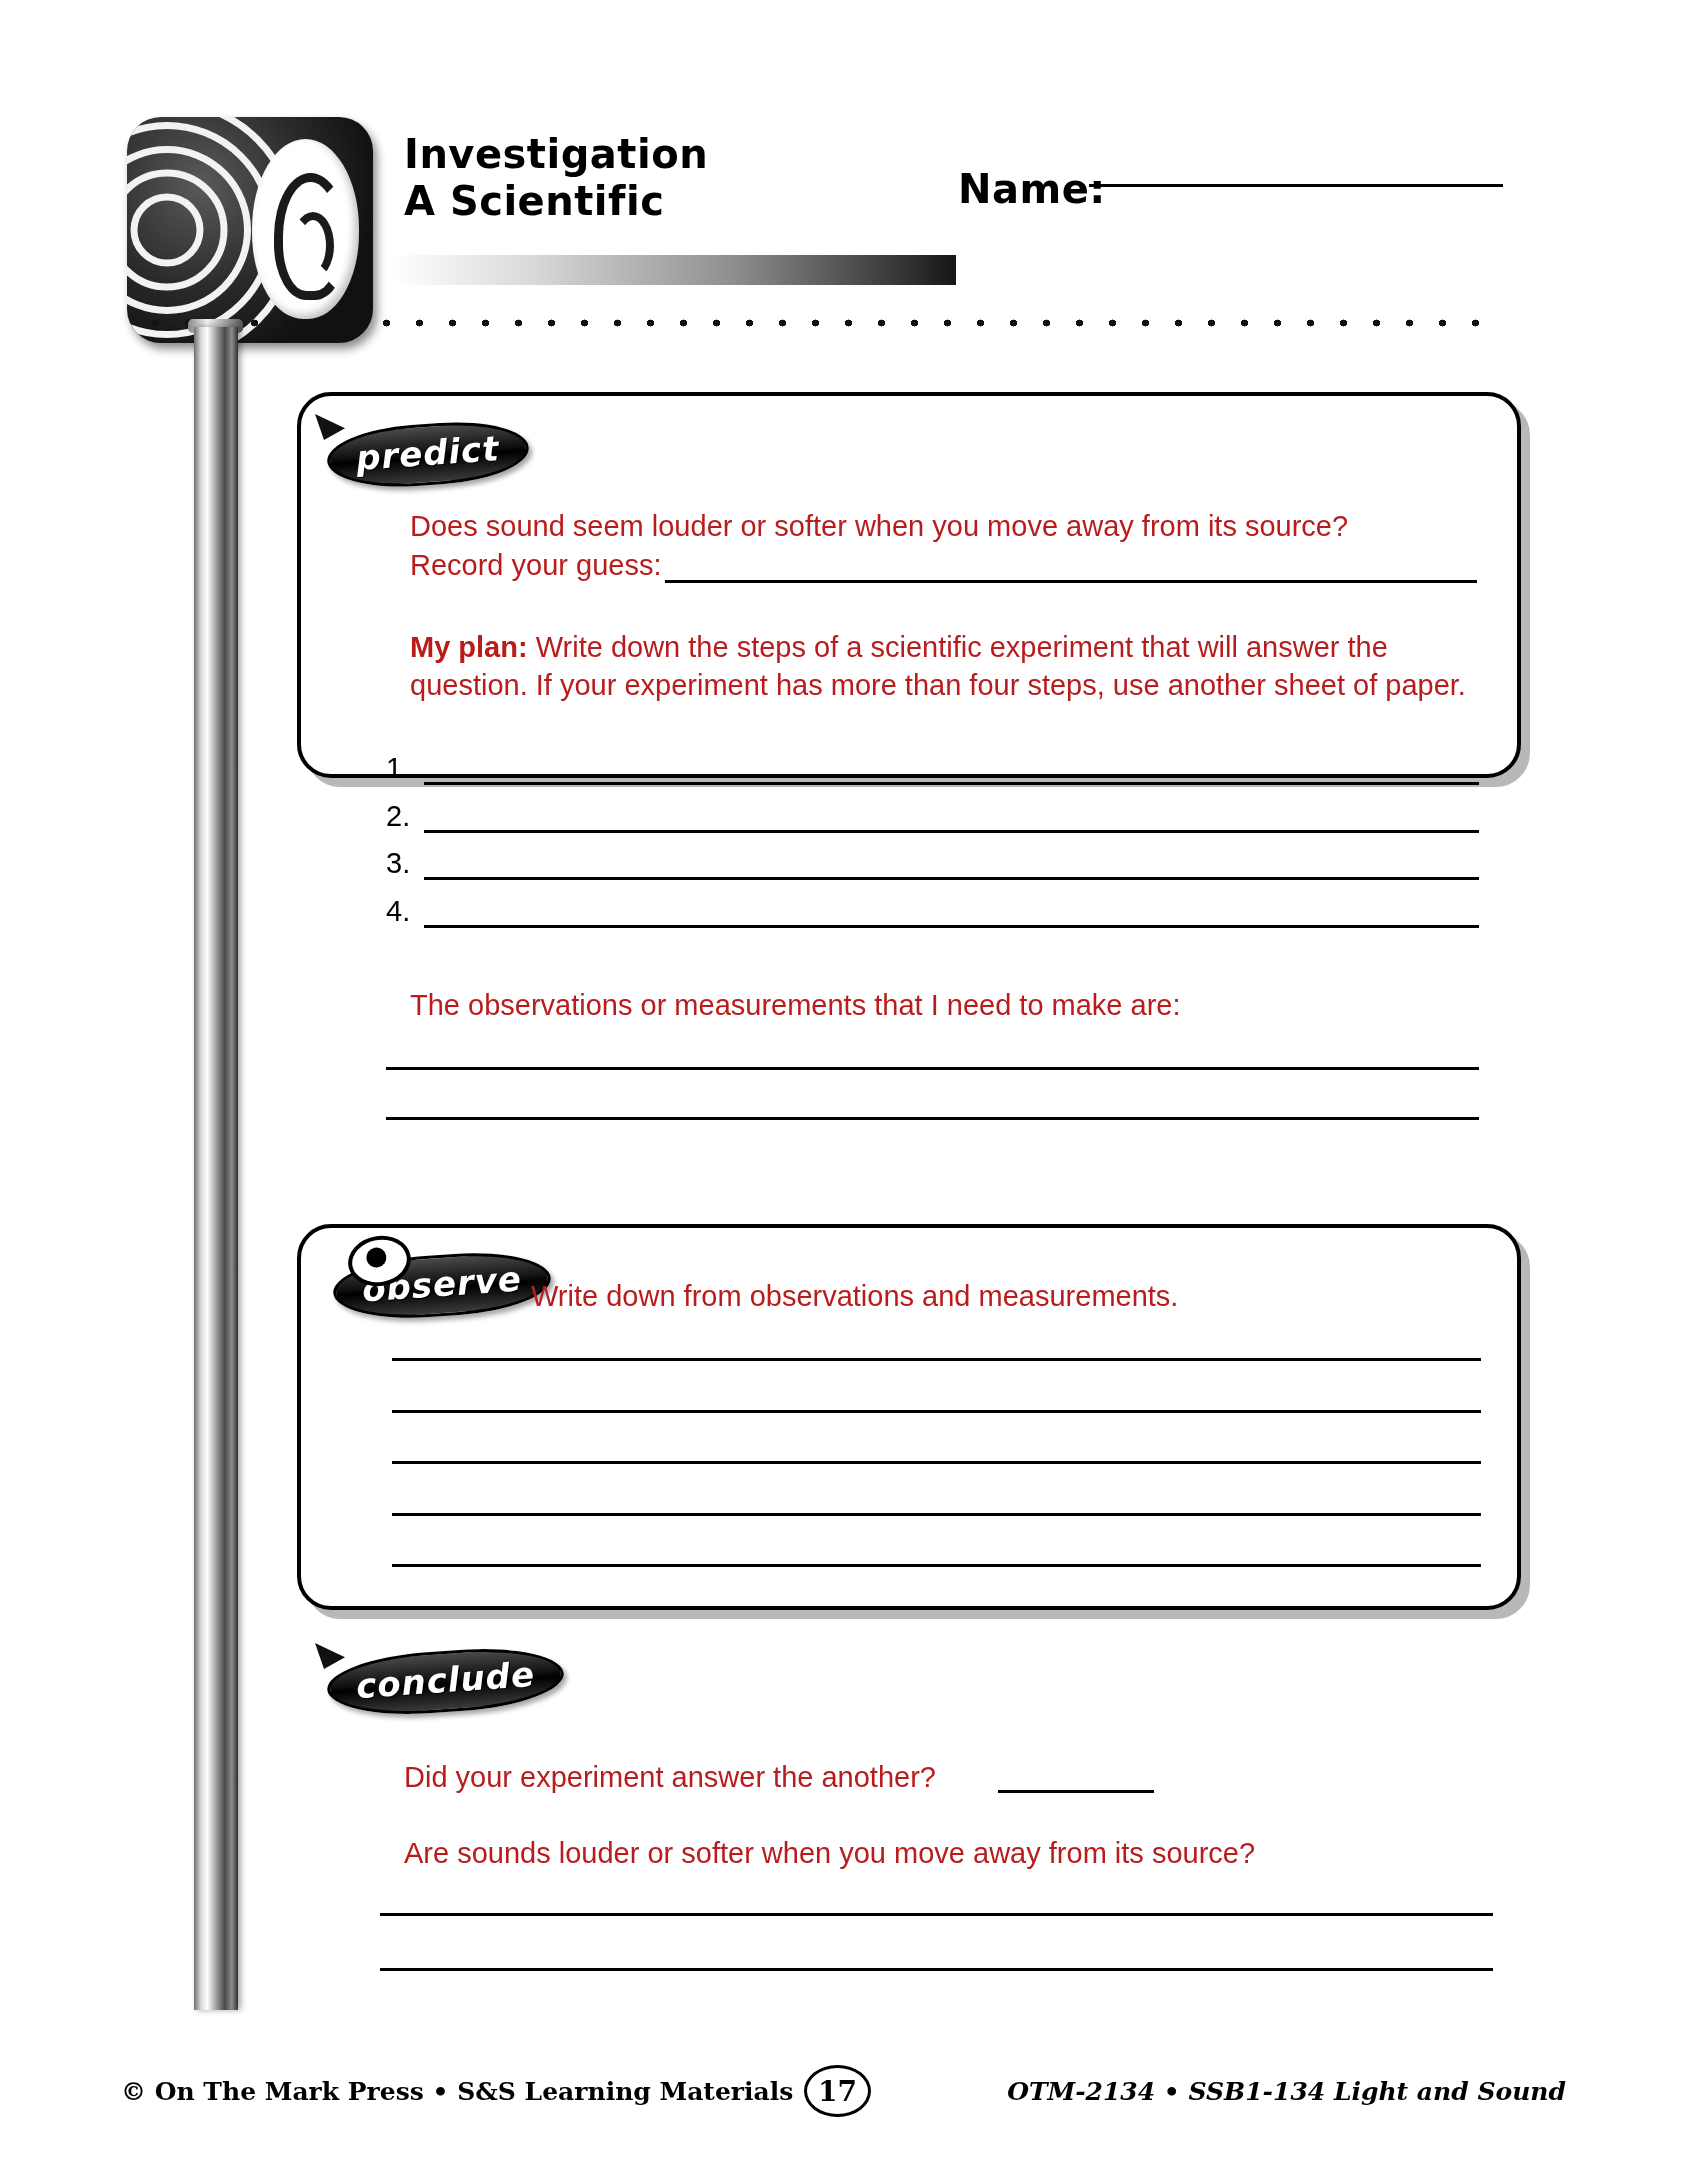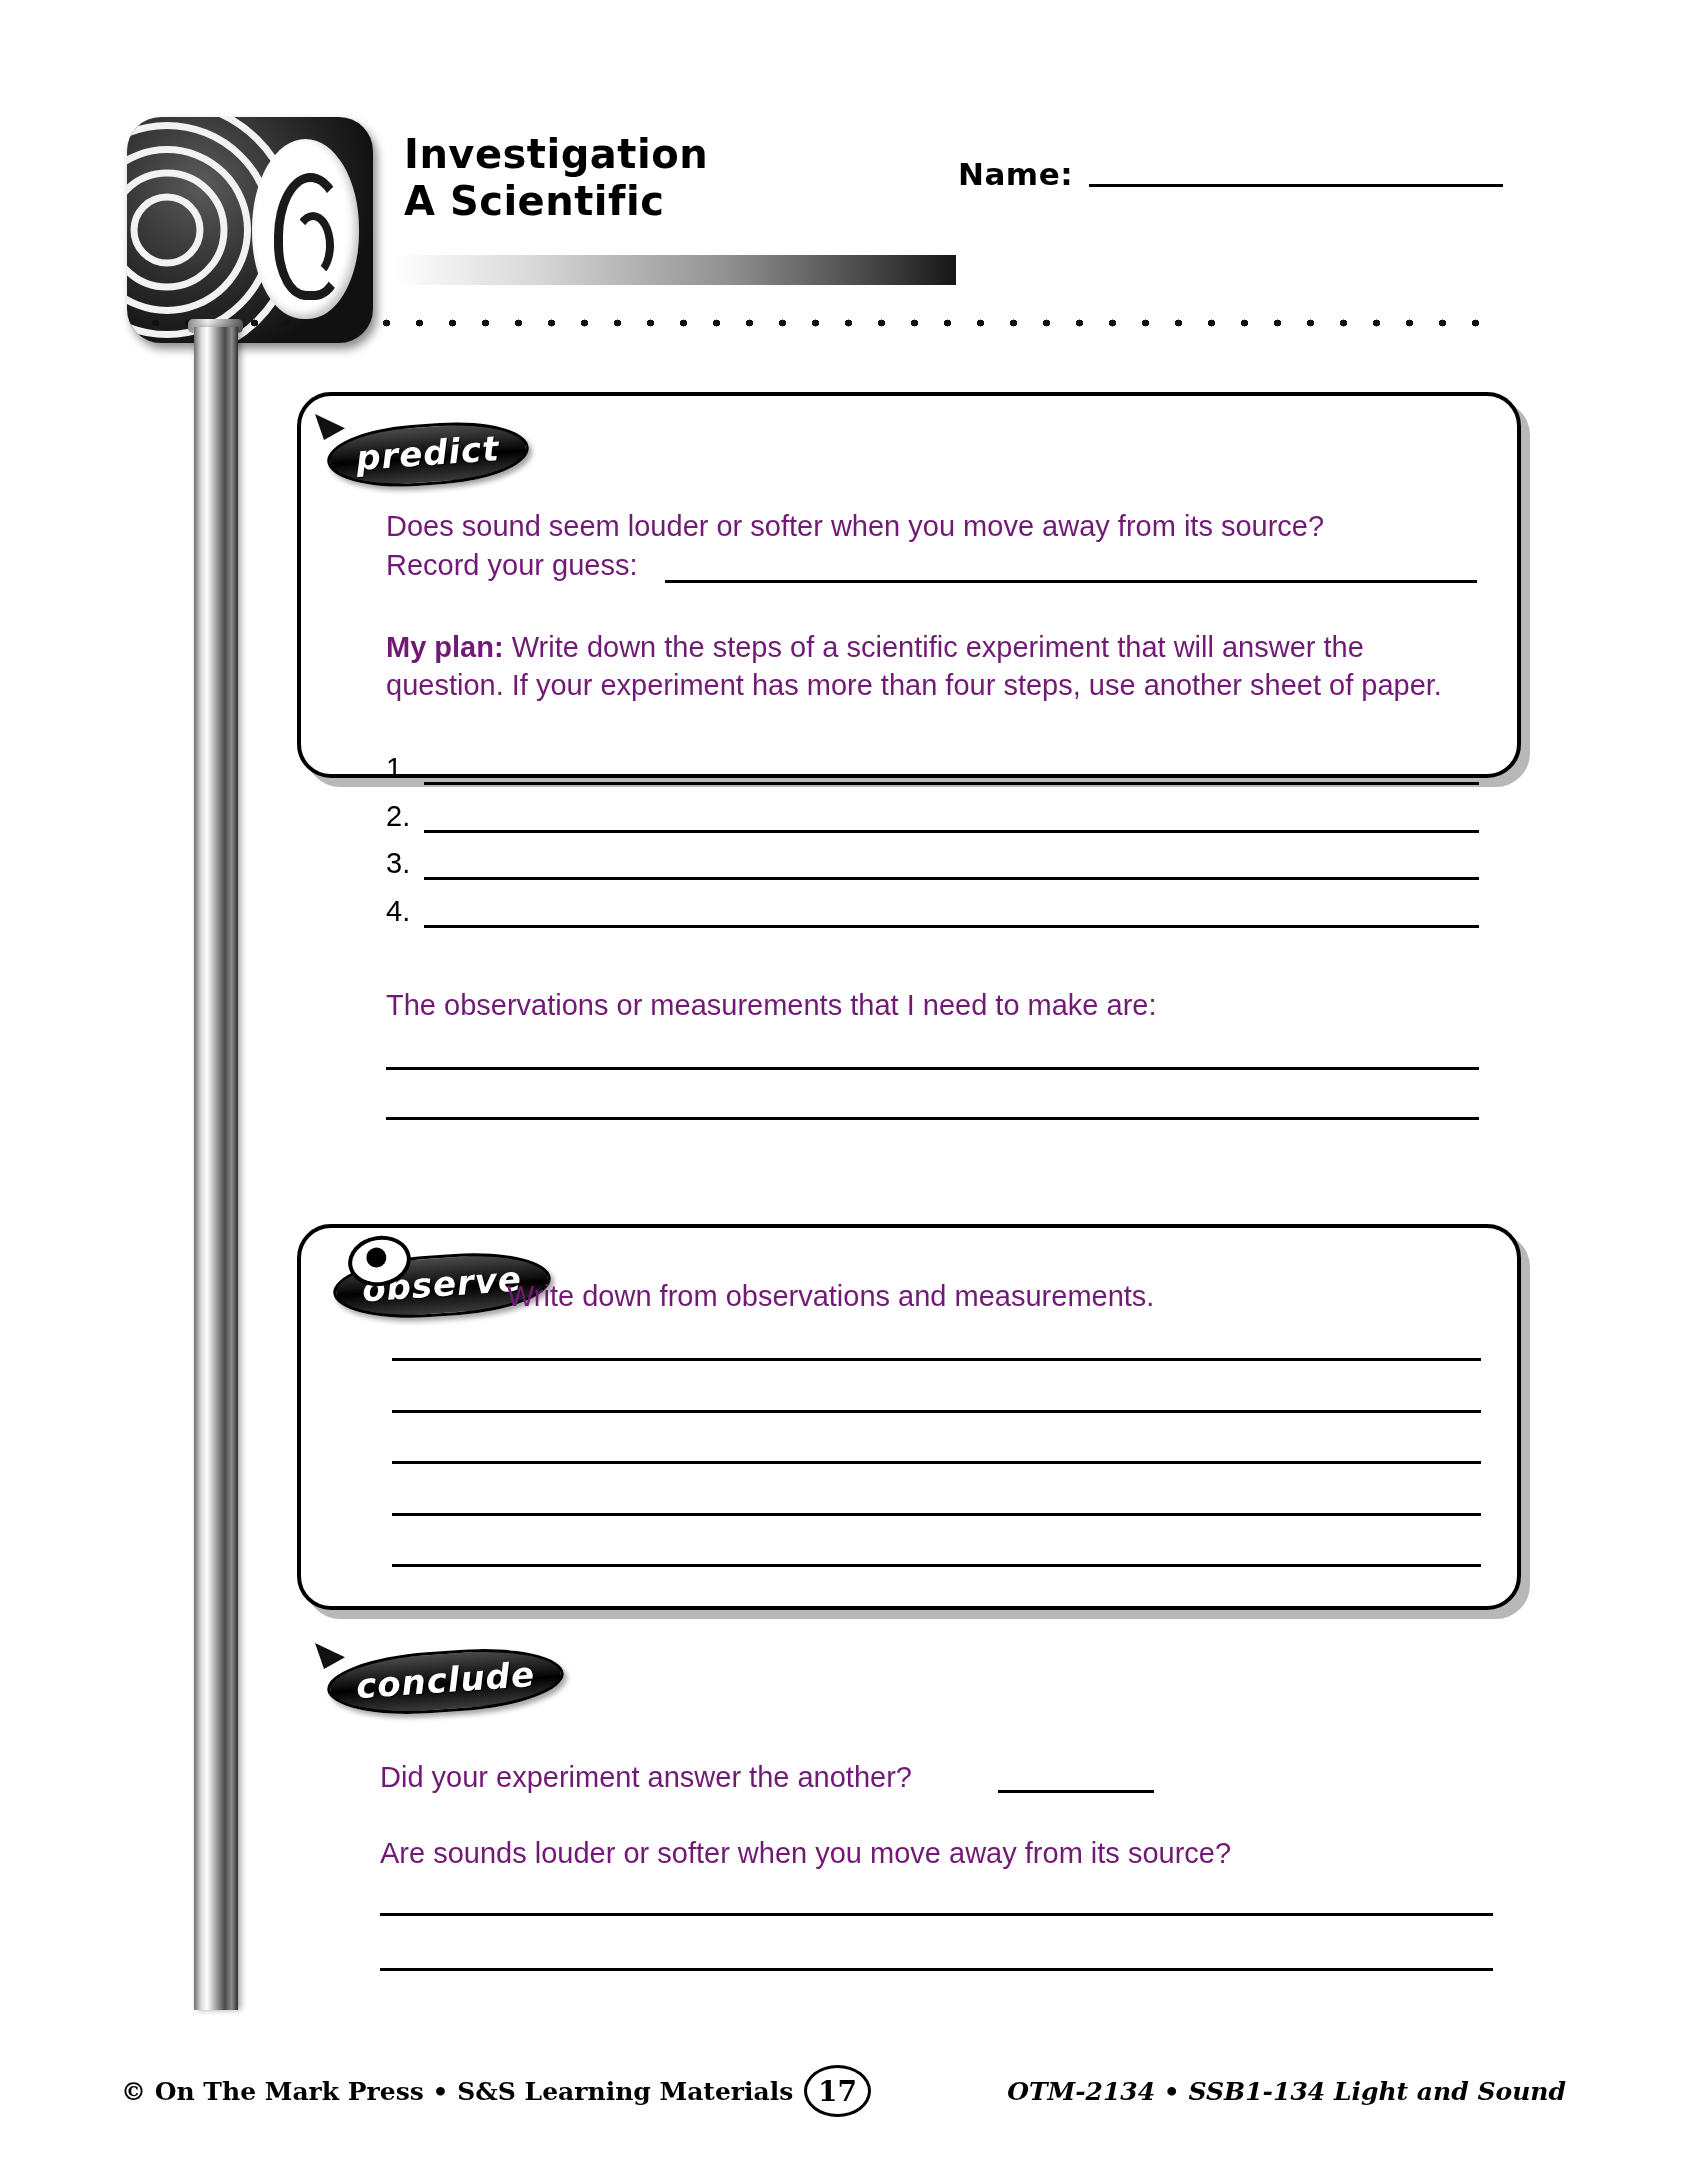--- a/index.html
+++ b/index.html
@@ -89,24 +89,24 @@
     font-family: "DejaVu Sans", sans-serif;
     font-weight: bold;
     font-size: 40px;
     line-height: 1.18;
     letter-spacing: 0.5px;
   }
 
   .name-label {
     position: absolute;
     left: 958px;
-    top: 156px;
+    top: 166px;
     font-family: "DejaVu Sans", sans-serif;
     font-weight: bold;
-    font-size: 31px;
+    font-size: 40px;
     letter-spacing: 0.5px;
   }
   .name-rule {
     position: absolute;
     left: 1089px;
     top: 184px;
     width: 414px;
     height: 3px;
     background: #000;
   }
@@ -221,21 +221,22 @@
   }
   #tick-predict { left: 315px; top: 414px; }
   #tick-conclude { left: 315px; top: 1643px; }
 
   
   .txt {
     position: absolute;
     font-family: "Liberation Sans", sans-serif;
     font-size: 29px;
     line-height: 1.32;
-    color: #701a75;
+    color: #b91c1c;
+    margin-left: 24px;
   }
   .txt b { font-weight: bold; }
 
   .rule {
     position: absolute;
     height: 3px;
     background: #000;
   }
   .num {
     position: absolute;

